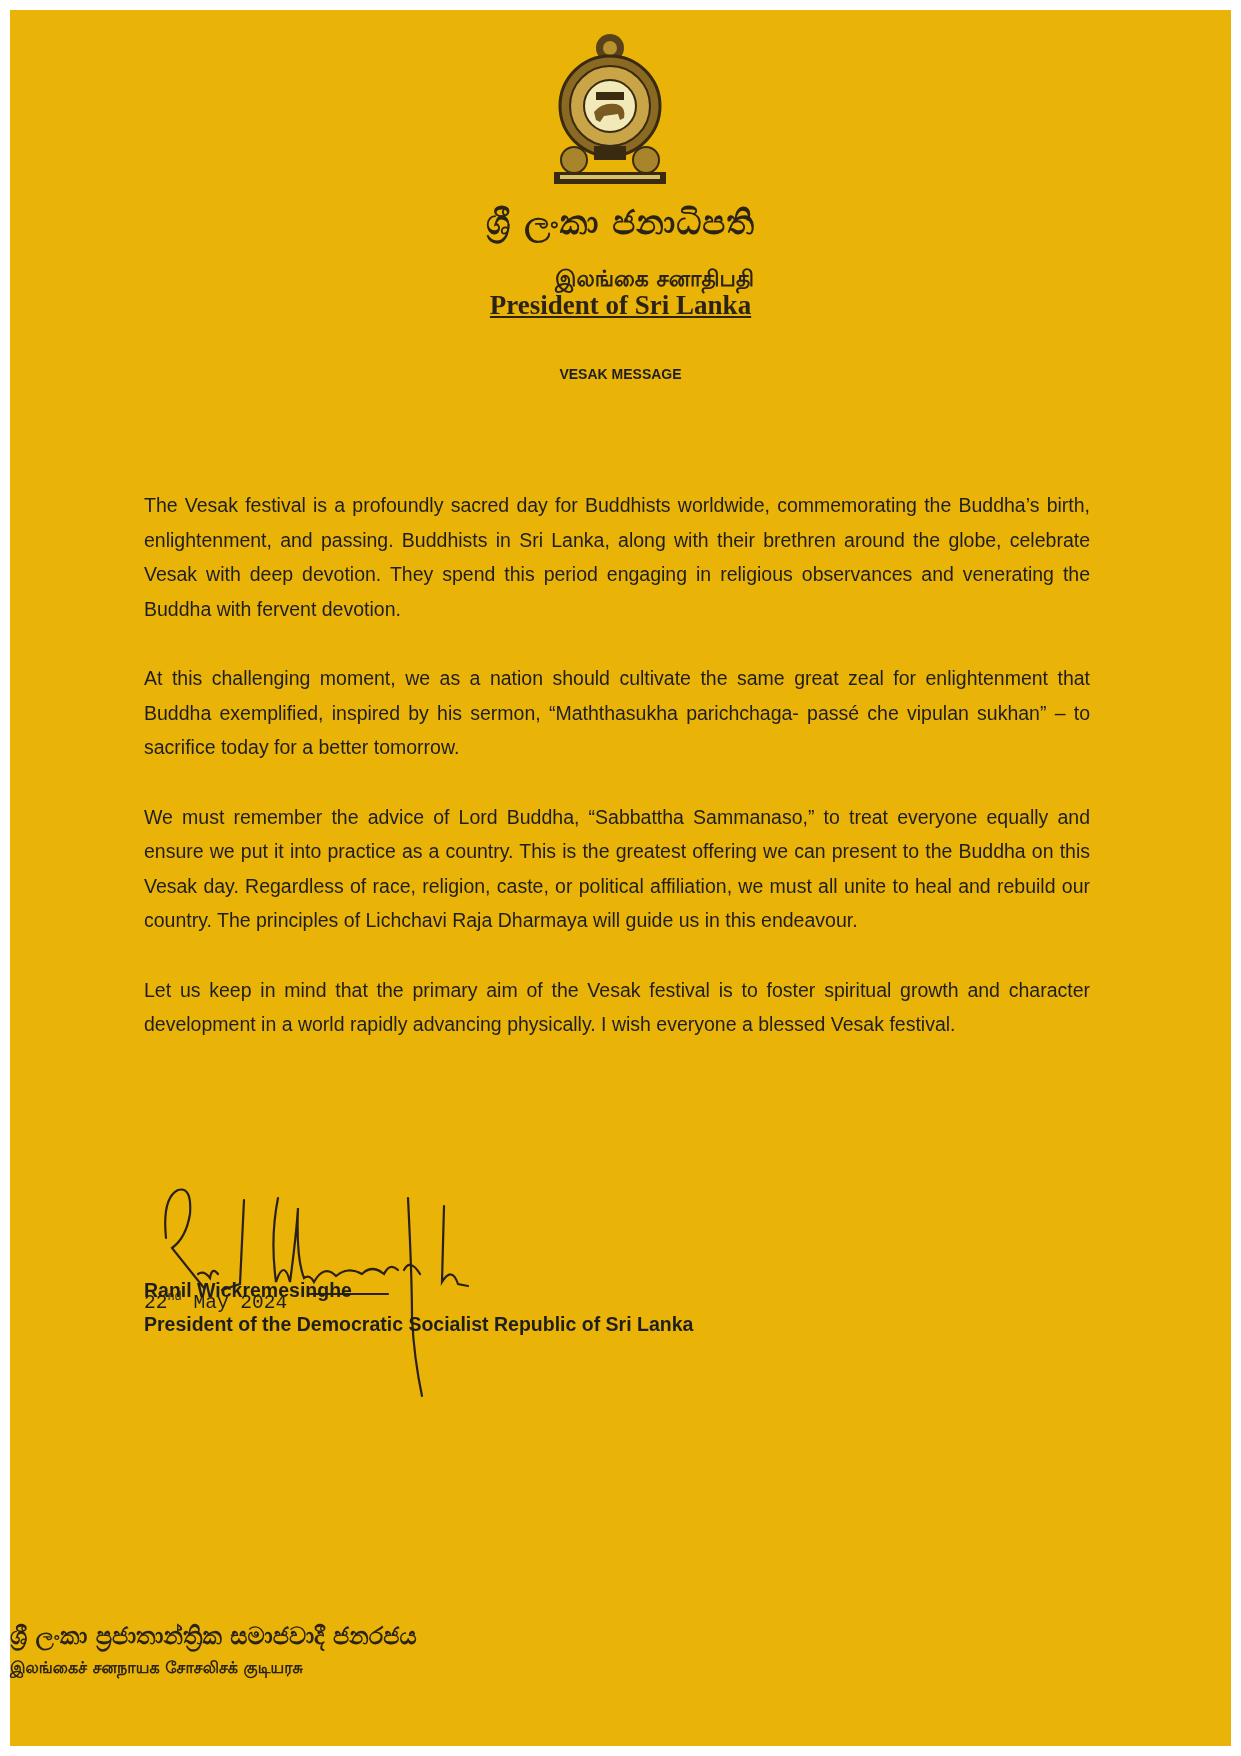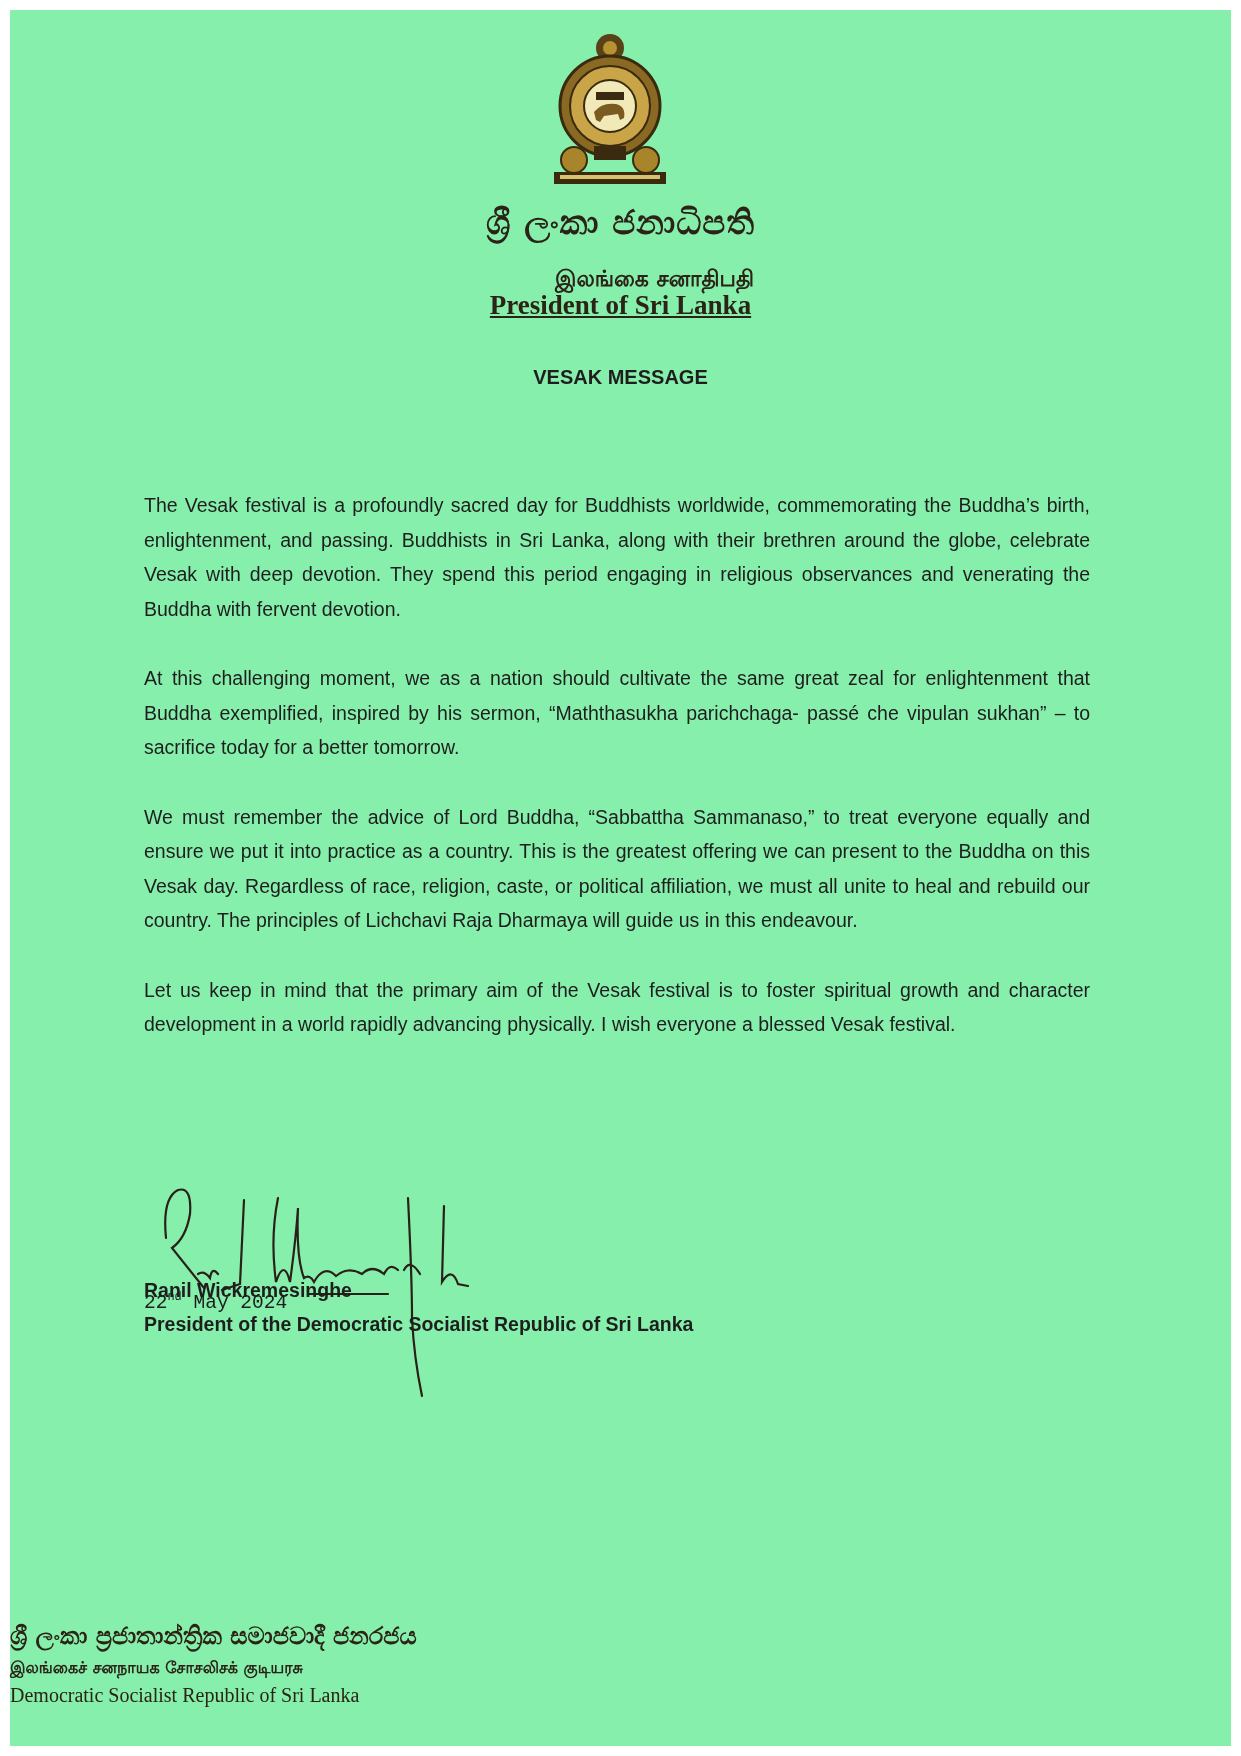--- a/index.html
+++ b/index.html
@@ -1,30 +1,30 @@
 <!DOCTYPE html>
 <html><head>
 <meta charset="utf-8">
 <style>
   html, body { margin: 0; padding: 0; }
   body {
     width: 1241px; height: 1756px; background: #ffffff; position: relative; overflow: hidden;
   }
   .paper {
     position: absolute; left: 10px; top: 10px; width: 1221px; height: 1736px;
-    background: #86efac;
+    background: #eab308;
   }
   .emblem { position: absolute; left: 540px; top: 18px; width: 120px; height: 160px; }
   .hdr { position: absolute; left: 0; width: 1221px; text-align: center; color: #2b2316; }
   .hdr-si { top: 192px; font-family: "DejaVu Sans", sans-serif; font-size: 34px; font-weight: bold; letter-spacing: 1px; }
   .hdr-ta { top: 256px; font-family: "DejaVu Sans", sans-serif; font-size: 22px; font-weight: bold; padding-left: 34px; }
   .hdr-en { top: 280px; font-family: "Liberation Serif", serif; font-size: 27px; font-weight: bold; text-decoration: underline; }
   .title {
     position: absolute; top: 356px; left: 0; width: 1221px; text-align: center;
-    font-family: "Liberation Sans", sans-serif; font-weight: bold; font-size: 20px; color: #1e1e1e;
+    font-family: "Liberation Sans", sans-serif; font-weight: bold; font-size: 14px; color: #1e1e1e;
   }
   .body-text {
     position: absolute; left: 134px; width: 954px; top: 478px;
     font-family: "Liberation Sans", sans-serif; font-size: 19.5px; line-height: 34.5px; color: #1e1e1e;
     text-align: justify;
   }
   .body-text p { margin: 0 8px 35px 0; }
   .signature { position: absolute; left: 148px; top: 1168px; width: 380px; height: 240px; }
   .sig-block {
     position: absolute; left: 134px; top: 1254px;
@@ -88,14 +88,13 @@
 
   <div class="sig-block">
     <div>Ranil Wickremesinghe</div>
     <div>President of the Democratic Socialist Republic of Sri Lanka</div>
   </div>
 
   <div class="date"><span>22</span><sup>nd</sup><span> May 2024</span></div>
 
   <div class="footer ft-si">ශ්‍රී ලංකා ප්‍රජාතාන්ත්‍රික සමාජවාදී ජනරජය</div>
   <div class="footer ft-ta">இலங்கைச் சனநாயக சோசலிசக் குடியரசு</div>
-  <div class="footer ft-en">Democratic Socialist Republic of Sri Lanka</div>
 </div>
 
 </body></html>

